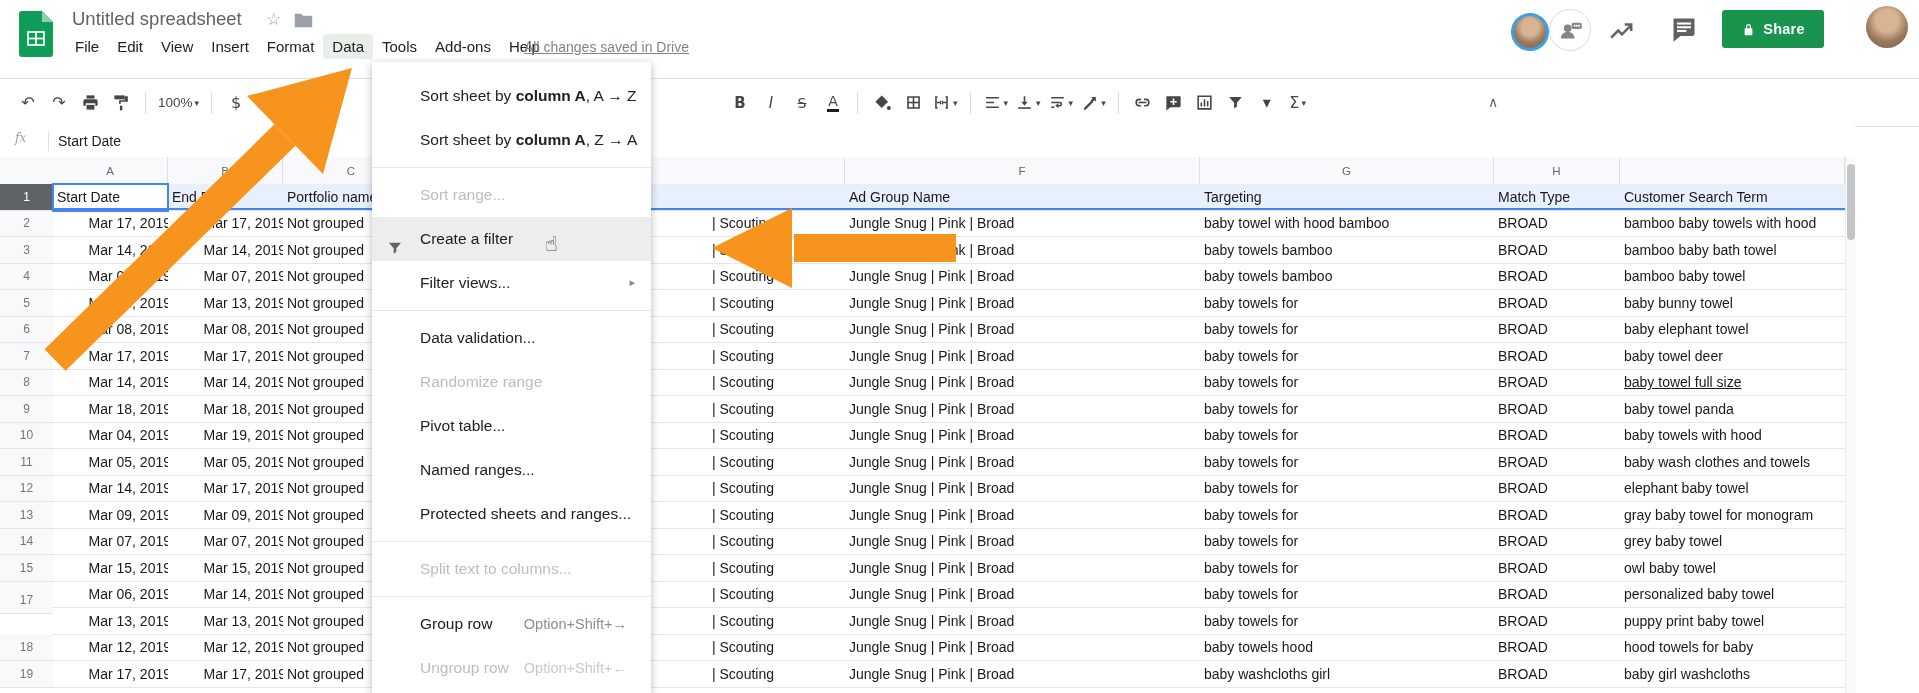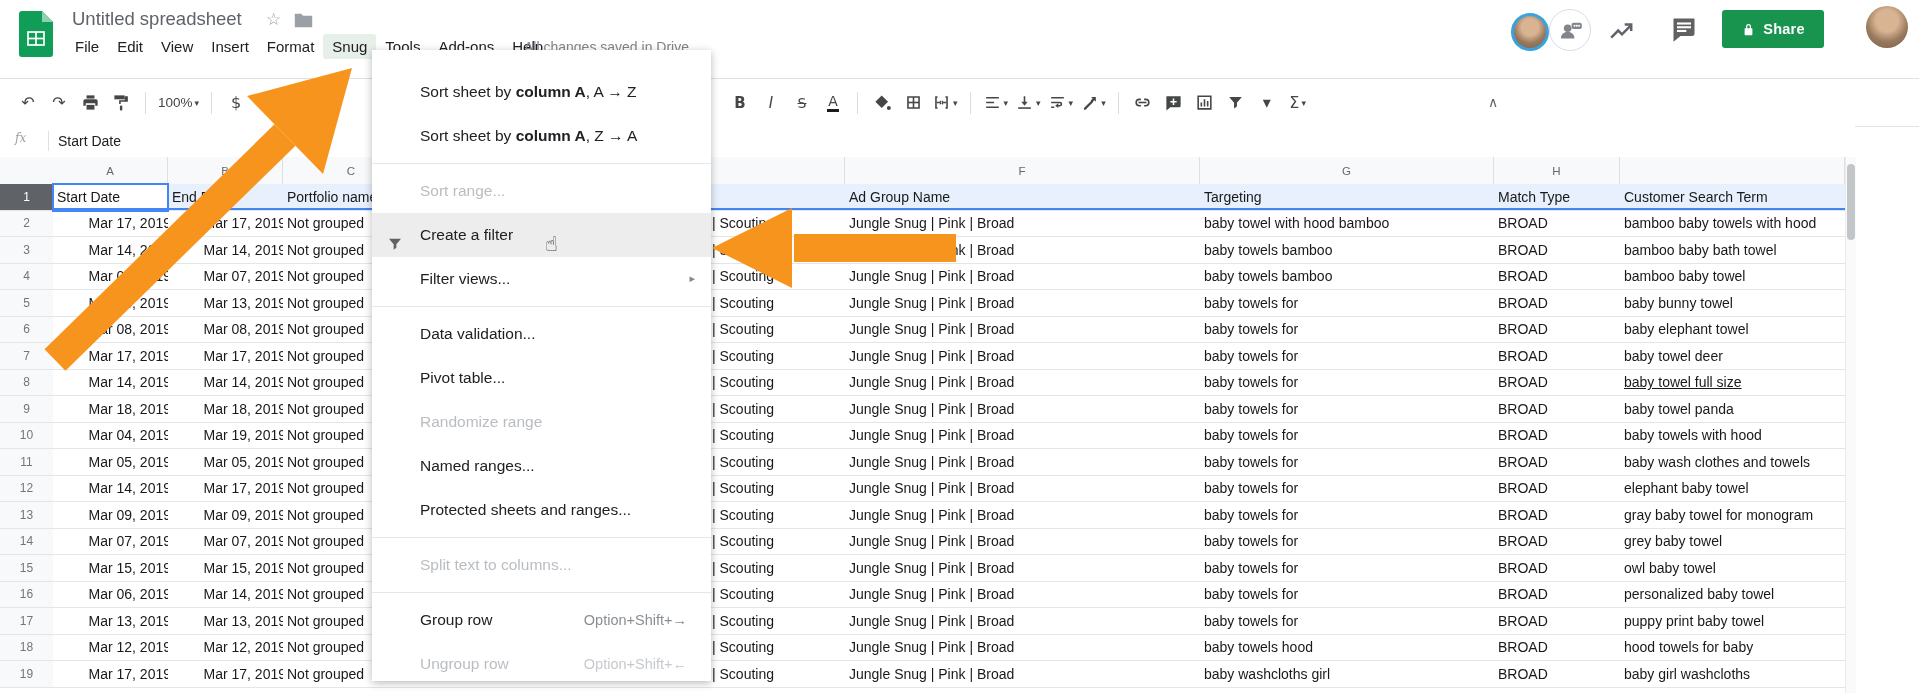--- a/index.html
+++ b/index.html
@@ -75,22 +75,22 @@
          box-sizing:border-box;z-index:5}
   #sbtrack{position:absolute;left:1845px;top:157px;width:10px;height:536px;background:#fafafa;border-left:1px solid #ebebeb}
   #sbthumb{position:absolute;left:1846px;top:164px;width:8px;height:76px;background:#c3c6c9;border-radius:4px}
 
   
   #sidepanel{position:absolute;left:1855px;top:79px;width:64px;height:614px;background:#fff;
              border-left:1px solid #dadce0;z-index:6}
   .sp-icon{position:absolute;left:21px;width:23px;height:23px}
 
   
-  #dmenu{position:absolute;left:372px;top:50px;width:339px;height:631px;background:#fff;
-         box-shadow:0 2px 8px rgba(0,0,0,.28);padding-top:20px;z-index:30;overflow:hidden;box-sizing:border-box}
+  #dmenu{position:absolute;left:372px;top:62px;width:279px;height:631px;background:#fff;
+         box-shadow:0 2px 8px rgba(0,0,0,.28);padding-top:12px;z-index:30;overflow:hidden;box-sizing:border-box}
   .ditem{position:relative;height:44px;line-height:44px;padding-left:48px;font-size:15.5px;color:#202124}
   .ditem.dis{color:#b9bdc2}
   .ditem.hl{background:var(--menuhl,#ededed)}
   .ditem .bld{font-weight:bold}
   .ditem .short{position:absolute;right:24px;top:0;font-size:14.5px;color:#8a8f94}
   .ditem.dis .short{color:#c6c9cd}
   .ditem .sub{position:absolute;right:16px;top:0;font-size:11px;color:#80868b}
   .ditem .micon{position:absolute;left:14px;top:13px;width:18px;height:18px}
   .ditem .micon svg{width:18px;height:18px;fill:#5f6368}
   .ddiv{height:1px;background:#e6e6e6;margin:5px 0}
@@ -116,21 +116,21 @@
     <span id="star" class="ico">☆</span>
     <svg id="folder" viewBox="0 0 24 20">
       <path d="M1 2h8l2.5 2.5H23V19H1z" fill="#9aa0a6"></path>
     </svg>
     <nav id="menubar">
         <span class="menu-item">File</span>
         <span class="menu-item">Edit</span>
         <span class="menu-item">View</span>
         <span class="menu-item">Insert</span>
         <span class="menu-item">Format</span>
-        <span class="menu-item active">Snug</span>
+        <span class="menu-item active">Data</span>
         <span class="menu-item">Tools</span>
         <span class="menu-item">Add-ons</span>
         <span class="menu-item">Help</span>
       </nav>
     <span id="saved">All changes saved in Drive</span>
 
     <div id="presence" class="avatar"></div>
     <div id="anonwrap">
       <svg viewBox="0 0 24 24">
         <circle cx="9.5" cy="10" r="3.4" fill="#80868b"></circle>
@@ -311,21 +311,21 @@
         <div class="gut" style="top: 186px; height: 25.5px;">7</div>
         <div class="gut" style="top: 212.5px; height: 25.5px;">8</div>
         <div class="gut" style="top: 239px; height: 25.5px;">9</div>
         <div class="gut" style="top: 265.5px; height: 25.5px;">10</div>
         <div class="gut" style="top: 292px; height: 25.5px;">11</div>
         <div class="gut" style="top: 318.5px; height: 25.5px;">12</div>
         <div class="gut" style="top: 345px; height: 25.5px;">13</div>
         <div class="gut" style="top: 371.5px; height: 25.5px;">14</div>
         <div class="gut" style="top: 398px; height: 25.5px;">15</div>
         <div class="gut" style="top: 424.5px; height: 25.5px;">16</div>
-        <div class="gut" style="top: 451px; height: 25.5px;">17</div>
+        <div class="gut" style="top: 430px; height: 25.5px;">17</div>
         <div class="gut" style="top: 477.5px; height: 25.5px;">18</div>
         <div class="gut" style="top: 504px; height: 25.5px;">19</div>
         <div class="cell" style="left: 53px; width: 114px; top: 27px; height: 25.5px;">Start Date</div>
         <div class="cell selrow" style="left: 168px; width: 114px; top: 27px; height: 25.5px;">End Date</div>
         <div class="cell selrow" style="left: 283px; width: 136px; top: 27px; height: 25.5px;">Portfolio name</div>
         <div class="cell selrow" style="left: 420px; width: 424px; top: 27px; height: 25.5px;"></div>
         <div class="cell selrow" style="left: 845px; width: 354px; top: 27px; height: 25.5px;">Ad Group Name</div>
         <div class="cell selrow" style="left: 1200px; width: 293px; top: 27px; height: 25.5px;">Targeting</div>
         <div class="cell selrow" style="left: 1494px; width: 125px; top: 27px; height: 25.5px;">Match Type</div>
         <div class="cell selrow" style="left: 1620px; width: 224px; top: 27px; height: 25.5px;">Customer Search Term</div>
@@ -486,22 +486,22 @@
       <div class="ditem"><span>Sort sheet by </span><span class="bld">column A</span><span>, A → Z</span></div>
       <div class="ditem"><span>Sort sheet by </span><span class="bld">column A</span><span>, Z → A</span></div>
       <div class="ddiv"></div>
       <div class="ditem dis"><span>Sort range...</span></div>
       <div class="ditem hl"><span class="micon"><svg viewBox="0 0 24 24">
             <path d="M4 5h16l-6.2 7.3V17l-3.6 2.5v-7.2z"></path>
           </svg></span><span>Create a filter</span></div>
       <div class="ditem"><span>Filter views...</span><span class="sub ico">▸</span></div>
       <div class="ddiv"></div>
       <div class="ditem"><span>Data validation...</span></div>
+      <div class="ditem dis"><span>Randomize range</span></div>
       <div class="ditem"><span>Pivot table...</span></div>
-      <div class="ditem dis"><span>Randomize range</span></div>
       <div class="ditem"><span>Named ranges...</span></div>
       <div class="ditem"><span>Protected sheets and ranges...</span></div>
       <div class="ddiv"></div>
       <div class="ditem dis"><span>Split text to columns...</span></div>
       <div class="ddiv"></div>
       <div class="ditem"><span>Group row</span><span class="short">Option+Shift+→</span></div>
       <div class="ditem dis"><span>Ungroup row</span><span class="short">Option+Shift+←</span></div>
     </div>
   <span id="hand" class="ico">☝</span>
 

